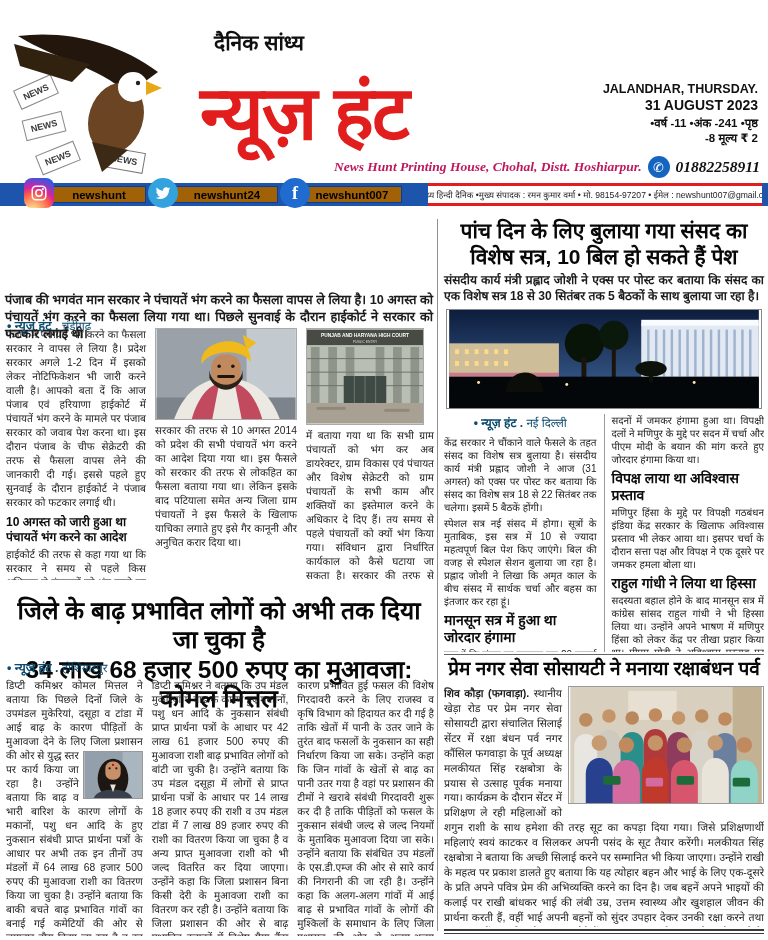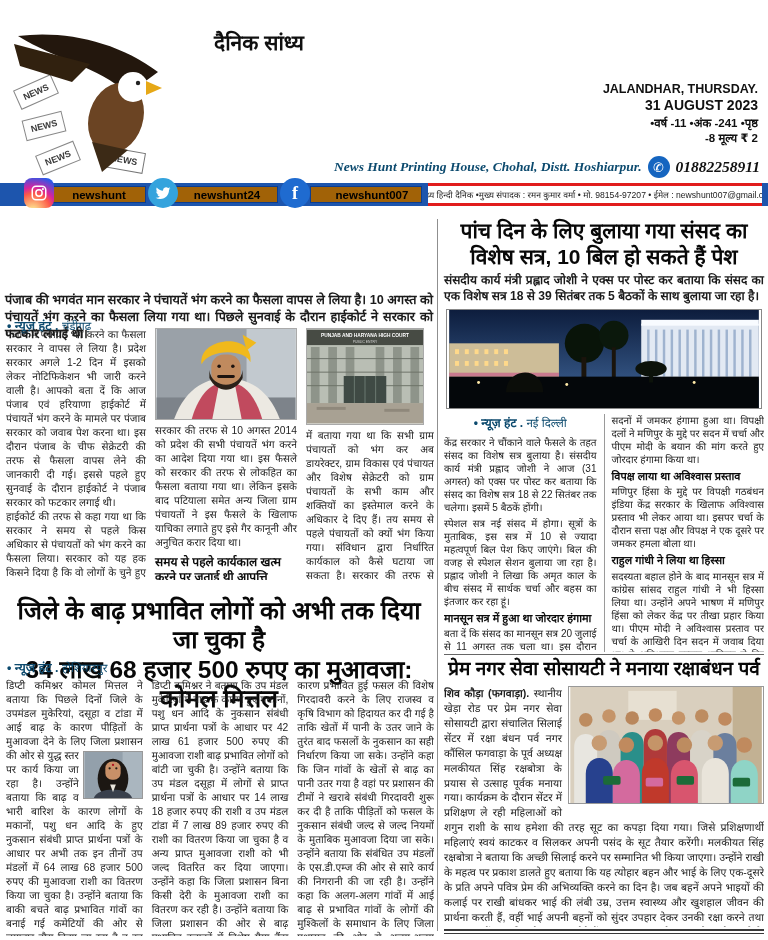--- a/index.html
+++ b/index.html
@@ -16,35 +16,35 @@
   .logo{position:absolute;left:6px;top:30px;width:190px;height:154px;}
   .tagline{position:absolute;left:214px;top:28px;font-size:21px;font-weight:800;color:#101010;}
   .mast-title{position:absolute;left:200px;top:52px;width:445px;height:122px;display:flex;align-items:center;
     font-size:75px;font-weight:900;color:var(--red);letter-spacing:-2px;line-height:1;}
   .date-block{position:absolute;right:10px;top:82px;text-align:right;color:#111;}
   .date-block .d1{font-size:12.5px;font-weight:800;}
   .date-block .d2{font-size:14px;font-weight:800;margin-top:1px;text-align:right;}
   .date-block .d3{font-size:11.5px;font-weight:700;margin-top:2px;}
   .date-block .d4{font-size:11.5px;font-weight:700;}
   .printer-row{position:absolute;right:8px;top:156px;display:flex;align-items:center;gap:6px;}
-  .printer-text{font-family:"Liberation Serif","DejaVu Serif",serif;font-style:italic;font-weight:700;font-size:13.5px;color:#0c4a6e;}
+  .printer-text{font-family:"Liberation Serif","DejaVu Serif",serif;font-style:italic;font-weight:700;font-size:13.5px;color:#be185d;}
   .phone-ic{width:22px;height:22px;border-radius:50%;background:#1565c0;color:#fff;display:flex;align-items:center;justify-content:center;font-size:13px;flex:0 0 22px;}
   .phone-num{font-family:"Liberation Serif","DejaVu Serif",serif;font-style:italic;font-weight:700;font-size:15.5px;color:#111;}
 
   
   .sbar{position:absolute;left:0;top:183px;width:768px;height:23px;background:var(--blue);}
   .sic{position:absolute;top:178px;width:30px;height:30px;border-radius:50%;z-index:3;display:flex;align-items:center;justify-content:center;color:#fff;}
   .ig{left:24px;border-radius:8px;background:radial-gradient(circle at 30% 110%,#fdf497 0%,#fd5949 45%,#d6249f 60%,#285aeb 90%);}
   .tw{left:148px;background:#34a3dd;}
   .fb{left:280px;background:#1f6bd0;font-weight:800;font-size:18px;font-family:"Liberation Serif",serif;}
   .hbox{position:absolute;top:186px;height:17px;background:#a16207;border:1px solid #0b3d91;display:flex;align-items:center;justify-content:center;
     font-size:11.5px;font-weight:800;color:#000;z-index:2;padding-left:12px;}
   .hb1{left:40px;width:106px;}
   .hb2{left:164px;width:114px;}
-  .hb3{left:310px;width:112px;}
+  .hb3{left:290px;width:112px;}
   .spanel{position:absolute;left:428px;right:6px;top:183px;height:23px;background:#fff;border-top:3px solid var(--red);border-bottom:3px solid var(--red);
     display:flex;align-items:center;justify-content:center;font-size:8.6px;color:#222;white-space:nowrap;overflow:hidden;}
 
   
   .vdiv{position:absolute;left:437px;top:219px;width:1px;height:712px;background:#8f8f8f;}
   .hrule{position:absolute;height:1px;background:#666;}
 
   
   .body{font-size:10.3px;line-height:1.36;text-align:justify;color:#1d1d1d;}
   .subh{font-size:12.1px;font-weight:800;line-height:1.22;margin:5px 0 3px;color:#0c0c0c;}
@@ -71,21 +71,21 @@
   .km{float:right;width:60px;height:48px;margin:2px 0 2px 4px;border:1px solid #999;}
 
   
   .a2-head{position:absolute;left:444px;top:218px;width:320px;text-align:center;font-size:21px;font-weight:800;line-height:1.26;color:#080808;}
   .a2-stand{position:absolute;left:444px;top:272px;width:320px;font-size:12.1px;font-weight:600;line-height:1.36;text-align:justify;color:#1b1b1b;}
   .a2-photo{position:absolute;left:446px;top:309px;width:316px;height:100px;border:1px solid #888;}
   .a2-cols{position:absolute;left:444px;top:414px;width:320px;height:238px;display:flex;overflow:hidden;}
   .a2-cols .cL{flex:1;border-right:1px solid #9a9a9a;padding-right:7px;}
   .a2-cols .cR{flex:1;padding-left:7px;}
   .a2-cols .body{font-size:10px;line-height:1.3;}
-  .a2-cols .subh{font-size:11px;margin:4px 0 2px;}
+  .a2-cols .subh{font-size:14px;margin:4px 0 2px;}
   .a2-byl{text-align:center;margin-bottom:5px;font-size:12px;}
 
   
   .a4-head{position:absolute;left:444px;top:658px;width:320px;text-align:center;font-size:19px;font-weight:800;line-height:1.2;color:#080808;}
   .a4-body{position:absolute;left:444px;top:686px;width:320px;height:241px;font-size:10.6px;line-height:1.41;text-align:justify;color:#1d1d1d;overflow:hidden;}
   .a4-body b{font-weight:800;}
   .grp{float:right;width:196px;height:118px;margin:0 0 3px 6px;border:1px solid #999;}
   .a4-rule{position:absolute;left:444px;top:929px;width:320px;height:5px;border-top:2px solid #3a3a3a;border-bottom:1px solid #3a3a3a;}
 </style>
 </head>
@@ -117,20 +117,23 @@
       <path d="M8,14 L84,34 L66,52 L14,36 Z" fill="#31210f"></path>
       <ellipse cx="110" cy="88" rx="27" ry="36" fill="#6b4423" transform="rotate(18 110 88)"></ellipse>
       <polygon points="86,112 122,120 96,142" fill="#3c2a16"></polygon>
       <circle cx="127" cy="57" r="15" fill="#fff"></circle>
       <polygon points="140,51 156,58 140,65" fill="#e6a817"></polygon>
       <circle cx="132" cy="53" r="2.2" fill="#222"></circle>
     </g>
   </svg>
 
   <div class="tagline">दैनिक सांध्य</div>
+  <div class="mast-title">
+      <span>न्यूज़ हंट</span>
+    </div>
 
   <div class="date-block">
     <div class="d1">JALANDHAR, THURSDAY.</div>
     <div class="d2">31 AUGUST 2023</div>
     <div class="d3">•वर्ष -11 •अंक -241 •पृष्ठ</div>
     <div class="d4">-8 मूल्य ₹ 2</div>
   </div>
 
   <div class="printer-row">
     <span class="printer-text">News Hunt Printing House, Chohal, Distt. Hoshiarpur.</span>
@@ -166,41 +169,41 @@
 
   <div class="a1-stand">पंजाब की भगवंत मान सरकार ने पंचायतें भंग करने का फैसला वापस ले लिया है। 10 अगस्त को पंचायतें भंग करने का फैसला लिया गया था। पिछले सुनवाई के दौरान हाईकोर्ट ने सरकार को फटकार लगाई थी।</div>
   <div class="a1-byl byl">
     <b>• न्यूज़ हंट .</b>
     <span class="place">चंडीगढ़</span>
   </div>
 
   <div class="a1-cols">
     <div class="a1c1">
       <div class="body">पंजाब में पंचायतें भंग करने का फैसला सरकार ने वापस ले लिया है। प्रदेश सरकार अगले 1-2 दिन में इसको लेकर नोटिफिकेशन भी जारी करने वाली है। आपको बता दें कि आज पंजाब एवं हरियाणा हाईकोर्ट में पंचायतें भंग करने के मामले पर पंजाब सरकार को जवाब पेश करना था। इस दौरान पंजाब के चीफ सेक्रेटरी की तरफ से फैसला वापस लेने की जानकारी दी गई। इससे पहले हुए सुनवाई के दौरान हाईकोर्ट ने पंजाब सरकार को फटकार लगाई थी।</div>
+      <div class="subh">10 अगस्त को जारी हुआ था पंचायतें भंग करने का आदेश</div>
       <div class="body">हाईकोर्ट की तरफ से कहा गया था कि सरकार ने समय से पहले किस अधिकार से पंचायतों को भंग करने का फैसला लिया। सरकार को यह हक किसने दिया है कि वो लोगों के चुने हुए प्रतिनिधियों से बिना किसी वजह से उनके अधिकार वापस ले लें। आपको बता दें कि पंजाब</div>
     </div>
 
     <div class="a1c2">
       <svg class="ph" width="142" height="92" viewBox="0 0 142 92">
         <rect width="142" height="92" fill="#9aa1a8"></rect>
         <rect x="92" width="50" height="92" fill="#c2c9cf"></rect>
         <rect y="70" width="142" height="22" fill="#7d838a"></rect>
         <path d="M18,92 C30,58 54,50 71,50 C92,50 114,60 126,92 Z" fill="#ece9e2"></path>
         <path d="M36,92 C44,64 58,56 64,56 L57,92 Z" fill="#c14a5e"></path>
         <path d="M108,92 C100,64 86,56 80,56 L87,92 Z" fill="#c14a5e"></path>
         <rect x="56" y="26" width="30" height="32" rx="13" fill="#c08a5e"></rect>
         <path d="M54,42 C56,62 86,62 88,42 L88,50 C80,66 62,66 54,50 Z" fill="#2a2119"></path>
         <path d="M46,36 C42,8 100,2 96,34 C90,20 54,20 46,36 Z" fill="#f0b91c"></path>
         <polygon points="88,6 102,14 92,22" fill="#f0b91c"></polygon>
         <circle cx="64" cy="38" r="1.8" fill="#1d1410"></circle>
           <circle cx="78" cy="38" r="1.8" fill="#1d1410"></circle>
         <rect x="62" y="47" width="18" height="3" rx="1.5" fill="#1d1410"></rect>
       </svg>
       <div class="body">सरकार की तरफ से 10 अगस्त 2014 को प्रदेश की सभी पंचायतें भंग करने का आदेश दिया गया था। इस फैसले को सरकार की तरफ से लोकहित का फैसला बताया गया था। लेकिन इसके बाद पटियाला समेत अन्य जिला ग्राम पंचायतों ने इस फैसले के खिलाफ याचिका लगाते हुए इसे गैर कानूनी और अनुचित करार दिया था।</div>
-      <div class="subh">समय से पहले कार्यकाल खत्म करने पर जताई थी आपत्ति</div>
 
     </div>
 
     <div class="a1c3">
       <svg class="ph" width="118" height="97" viewBox="0 0 120 97">
         <rect width="120" height="97" fill="#b9beb4"></rect>
         <rect width="120" height="16" fill="#474b44"></rect>
         <text x="60" y="8" font-size="5" fill="#fff" text-anchor="middle" font-weight="bold">PUNJAB AND HARYANA HIGH COURT</text>
         <text x="60" y="13.5" font-size="3.5" fill="#d5d5d5" text-anchor="middle">PUBLIC ENTRY</text>
         <g fill="#8e948a">
@@ -224,21 +227,21 @@
           </g>
         <rect y="76" width="120" height="21" fill="#a8a193"></rect>
         <rect x="10" y="80" width="30" height="3" fill="#8f887b"></rect>
           <rect x="80" y="82" width="26" height="3" fill="#8f887b"></rect>
       </svg>
       <div class="body">में बताया गया था कि सभी ग्राम पंचायतों को भंग कर अब डायरेक्टर, ग्राम विकास एवं पंचायत और विशेष सेक्रेटरी को ग्राम पंचायतों के सभी काम और शक्तियों का इस्तेमाल करने के अधिकार दे दिए हैं। तय समय से पहले पंचायतों को क्यों भंग किया गया। संविधान द्वारा निर्धारित कार्यकाल को कैसे घटाया जा सकता है। सरकार की तरफ से जारी आदेश में यह भी कहा गया था कि प्रबंधकों को 14 अगस्त तक ग्राम पंचायतों का बंटवारा कर पेन ड्राइव भेजने का आदेश दिया गया था। आपको बता दें कि पंजाब 13 हजार से ज्यादा पंचायतें हैं, जिनमें सरकार द्वारा चुनाव कराए जाएंगे।</div>
     </div>
   </div>
 
   <div class="a2-head">पांच दिन के लिए बुलाया गया संसद का विशेष सत्र, 10 बिल हो सकते हैं पेश</div>
-  <div class="a2-stand">संसदीय कार्य मंत्री प्रह्लाद जोशी ने एक्स पर पोस्ट कर बताया कि संसद का एक विशेष सत्र 18 से 39 सितंबर तक 5 बैठकों के साथ बुलाया जा रहा है।</div>
+  <div class="a2-stand">संसदीय कार्य मंत्री प्रह्लाद जोशी ने एक्स पर पोस्ट कर बताया कि संसद का एक विशेष सत्र 18 से 30 सितंबर तक 5 बैठकों के साथ बुलाया जा रहा है।</div>
 
   <svg class="a2-photo" viewBox="0 0 316 100">
     <defs>
       <linearGradient id="sky" x1="0" y1="0" x2="0" y2="1">
         <stop offset="0" stop-color="#0d1d3d"></stop>
           <stop offset="1" stop-color="#41689c"></stop>
       </linearGradient>
     </defs>
     <rect width="316" height="100" fill="url(#sky)"></rect>
     <rect x="0" y="34" width="112" height="36" fill="#cdbd98"></rect>

